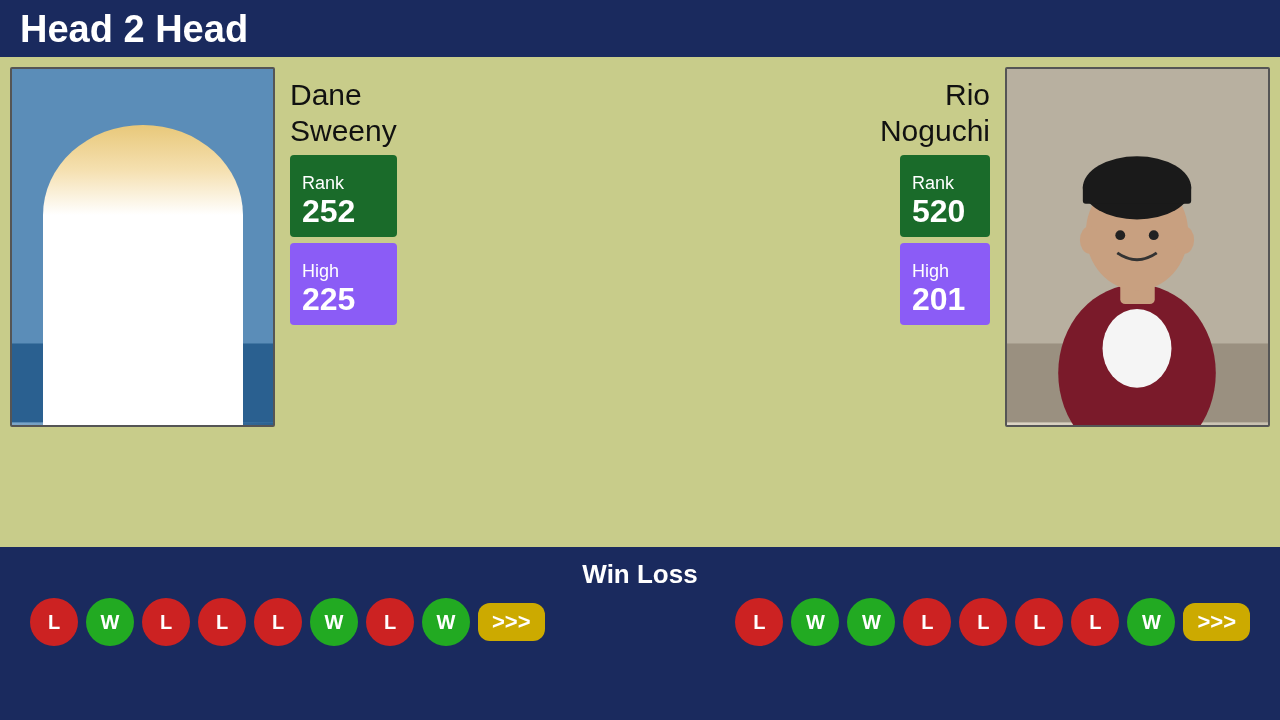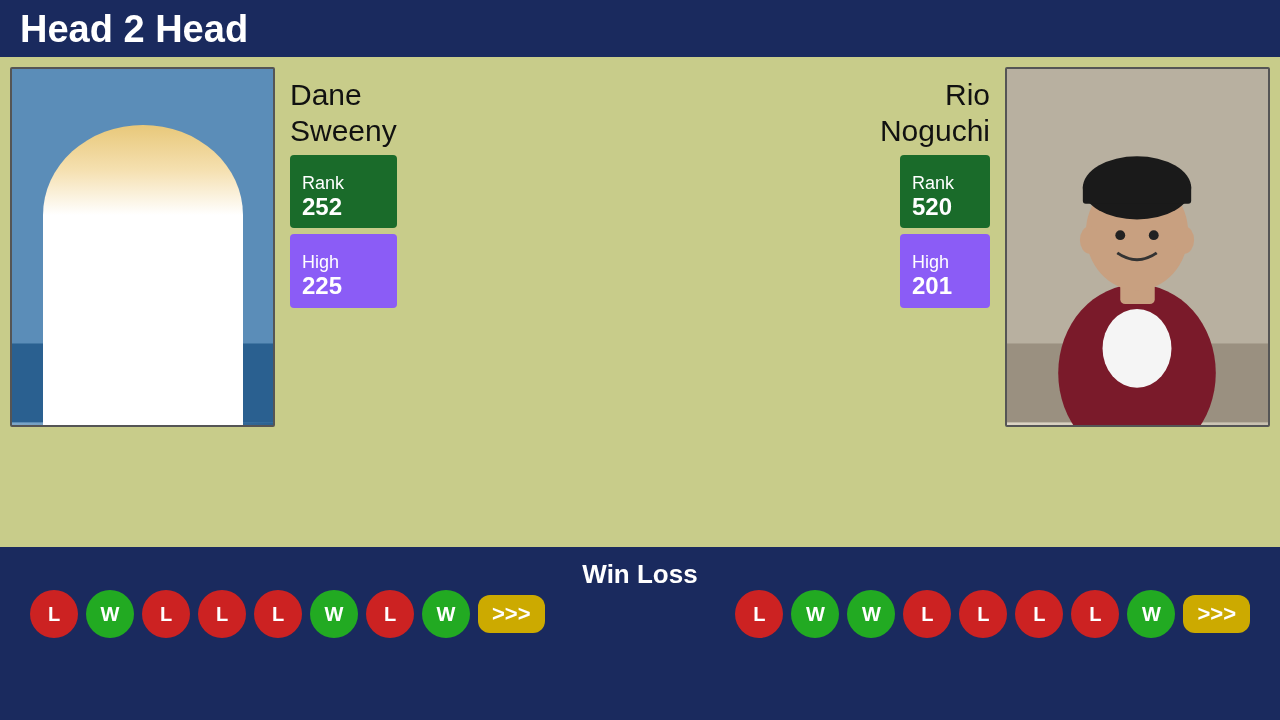--- a/index.html
+++ b/index.html
@@ -116,21 +116,21 @@
     .stat-box-bright-green {
       background: #8b5cf6;
     }
     .stat-label {
       color: #fff;
       font-size: 18px;
       font-weight: normal;
     }
     .stat-value {
       color: #fff;
-      font-size: 24px;
+      font-size: 32px;
       font-weight: bold;
       line-height: 1.1;
     }
 
     
     .score-center {
       position: absolute;
       left: 50%;
       top: 50%;
       transform: translate(-50%, -50%);
@@ -142,21 +142,21 @@
 
     
     .win-loss-section {
       background: #1a2a5e;
       height: 170px;
       display: flex;
       flex-direction: column;
       align-items: center;
       justify-content: flex-start;
       padding-top: 12px;
-      gap: 0;
+      gap: 8px;
     }
 
     .win-loss-title {
       color: #fff;
       font-size: 26px;
       font-weight: bold;
     }
     .badges-left {
       display: flex;
       gap: 8px;

